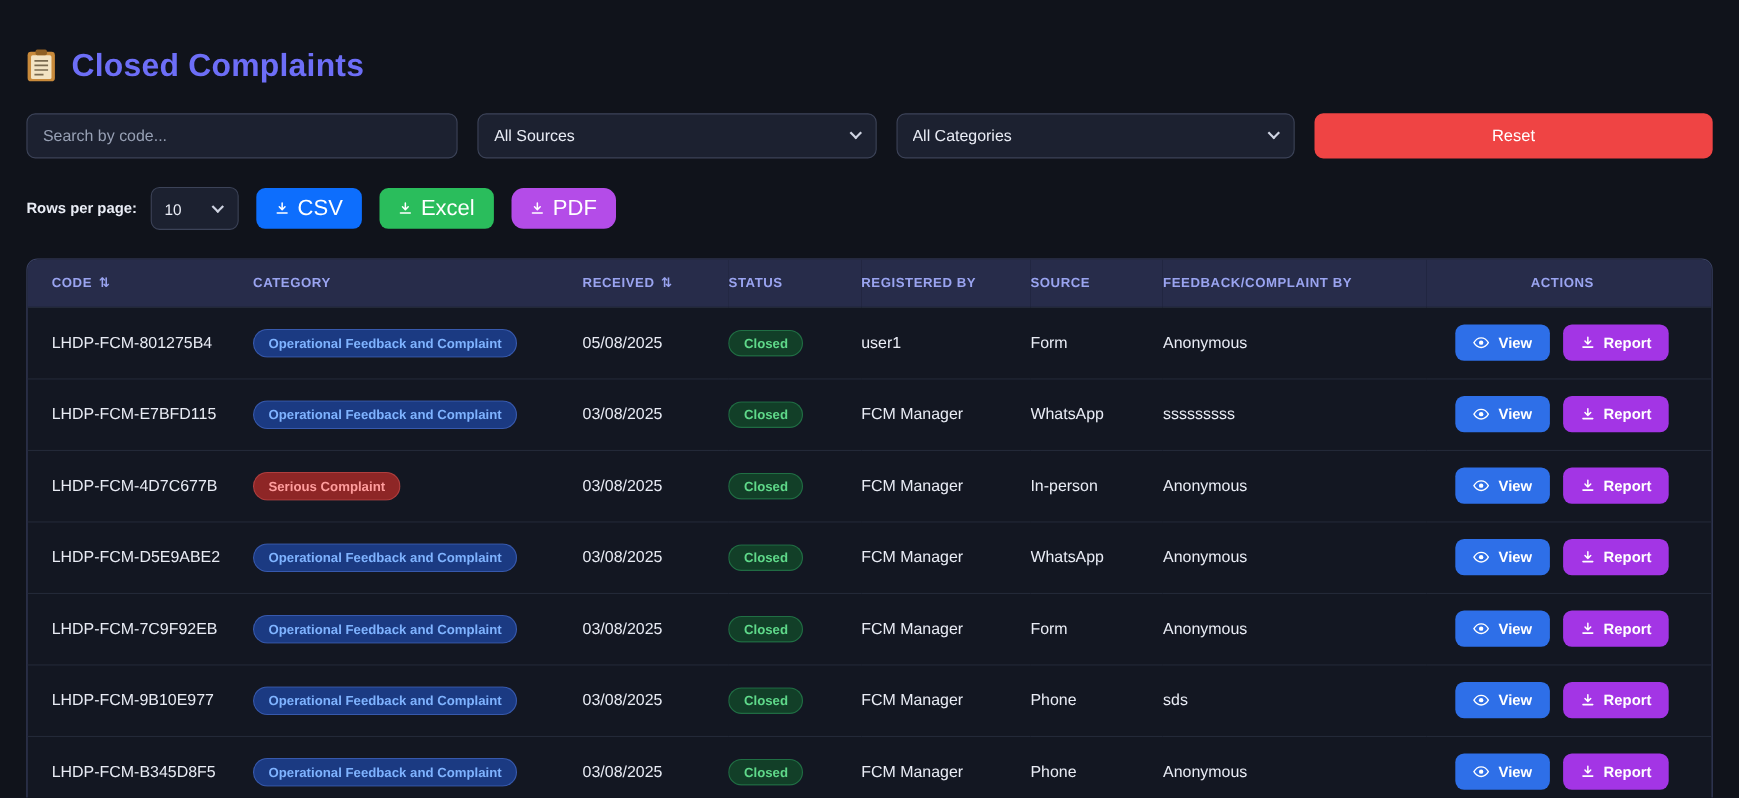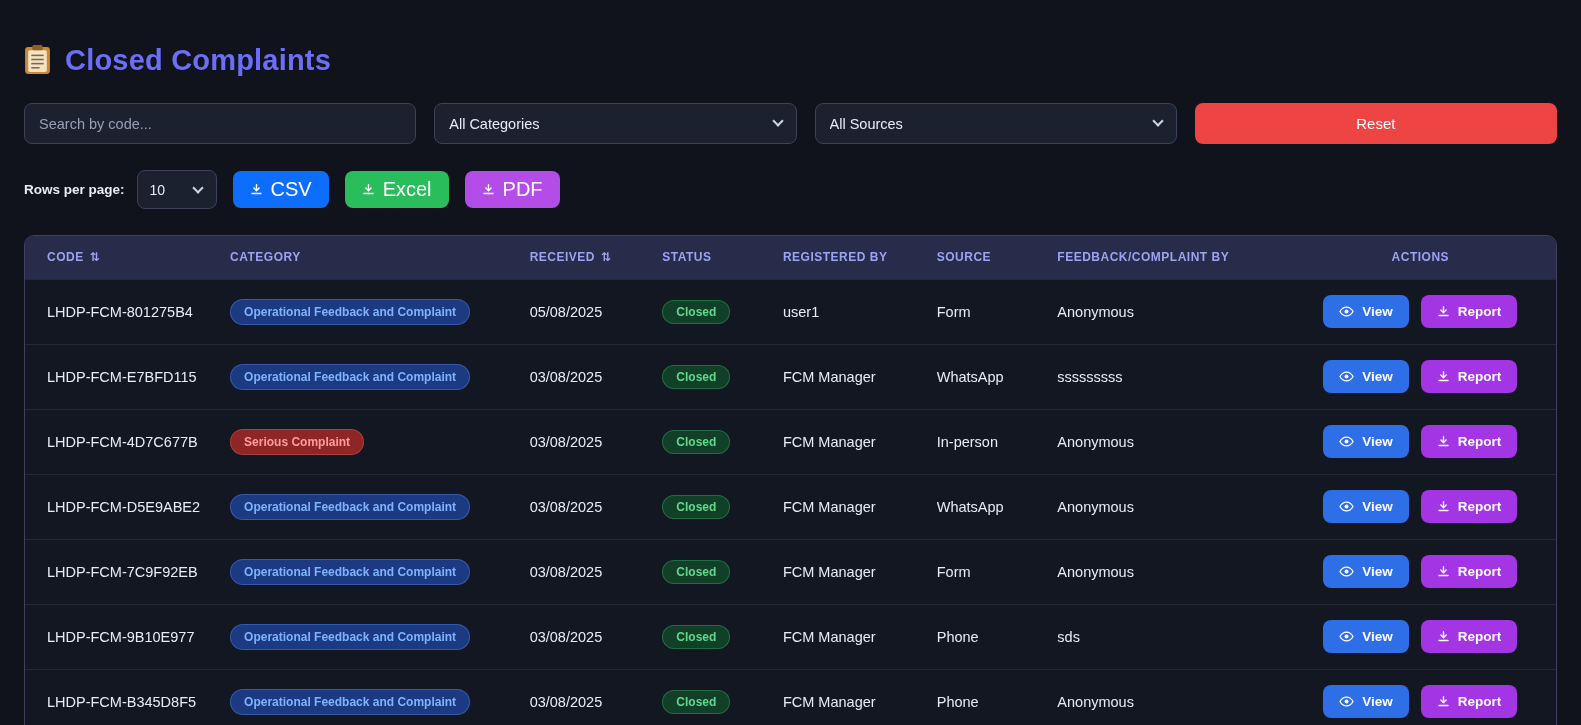--- a/index.html
+++ b/index.html
@@ -69,21 +69,21 @@
   .rpp-label{font-size:13.5px;font-weight:700;}
   .rpp-select{flex:0 0 auto;width:80px;margin-left:-4px;}
   .rpp-select select{height:39px;padding:0 26px 0 12px;font-size:14px;}
   .export-btn{
     display:inline-flex;align-items:center;gap:8px;height:37px;padding:0 17px;
     border:none;border-radius:8px;color:#fff;font-size:20px;cursor:pointer;font-family:inherit;
   }
   .export-btn .ico{display:inline-flex;}
   .csv-btn{background:var(--csv);}
   .excel-btn{background:var(--excel);}
-  .pdf-btn{background:var(--pdf);}
+  .pdf-btn{background:var(--pdf);border-radius:11px;}
 
   
   .table-wrap{
     margin-top:26px;border:1px solid var(--panel-border);border-radius:10px;
     overflow:hidden;background:#131722;
   }
   table{width:100%;border-collapse:collapse;table-layout:fixed;}
   thead tr{background:var(--header-bg);}
   th{
     height:43px;text-align:left;font-size:12px;font-weight:700;color:var(--header-text);
@@ -132,27 +132,27 @@
         <line x1="7" y1="23" x2="15" y2="23" stroke="#7a6a4f" stroke-width="1.5"></line>
       </svg>
     </span>
     <h1 class="page-title">Closed Complaints</h1>
   </div>
 
   <div class="filters-row">
     <input class="text-input" type="text" placeholder="Search by code..." style="">
     <div class="select-wrap">
       <select>
-        <option>All Categories</option>
+        <option>All Sources</option>
       </select>
       <span class="chevron"></span>
     </div>
     <div class="select-wrap">
       <select>
-        <option>All Sources</option>
+        <option>All Categories</option>
       </select>
       <span class="chevron"></span>
     </div>
     <button class="reset-btn">Reset</button>
   </div>
 
   <div class="toolbar-row">
     <span class="rpp-label">Rows per page:</span>
     <div class="select-wrap rpp-select">
       <select>

